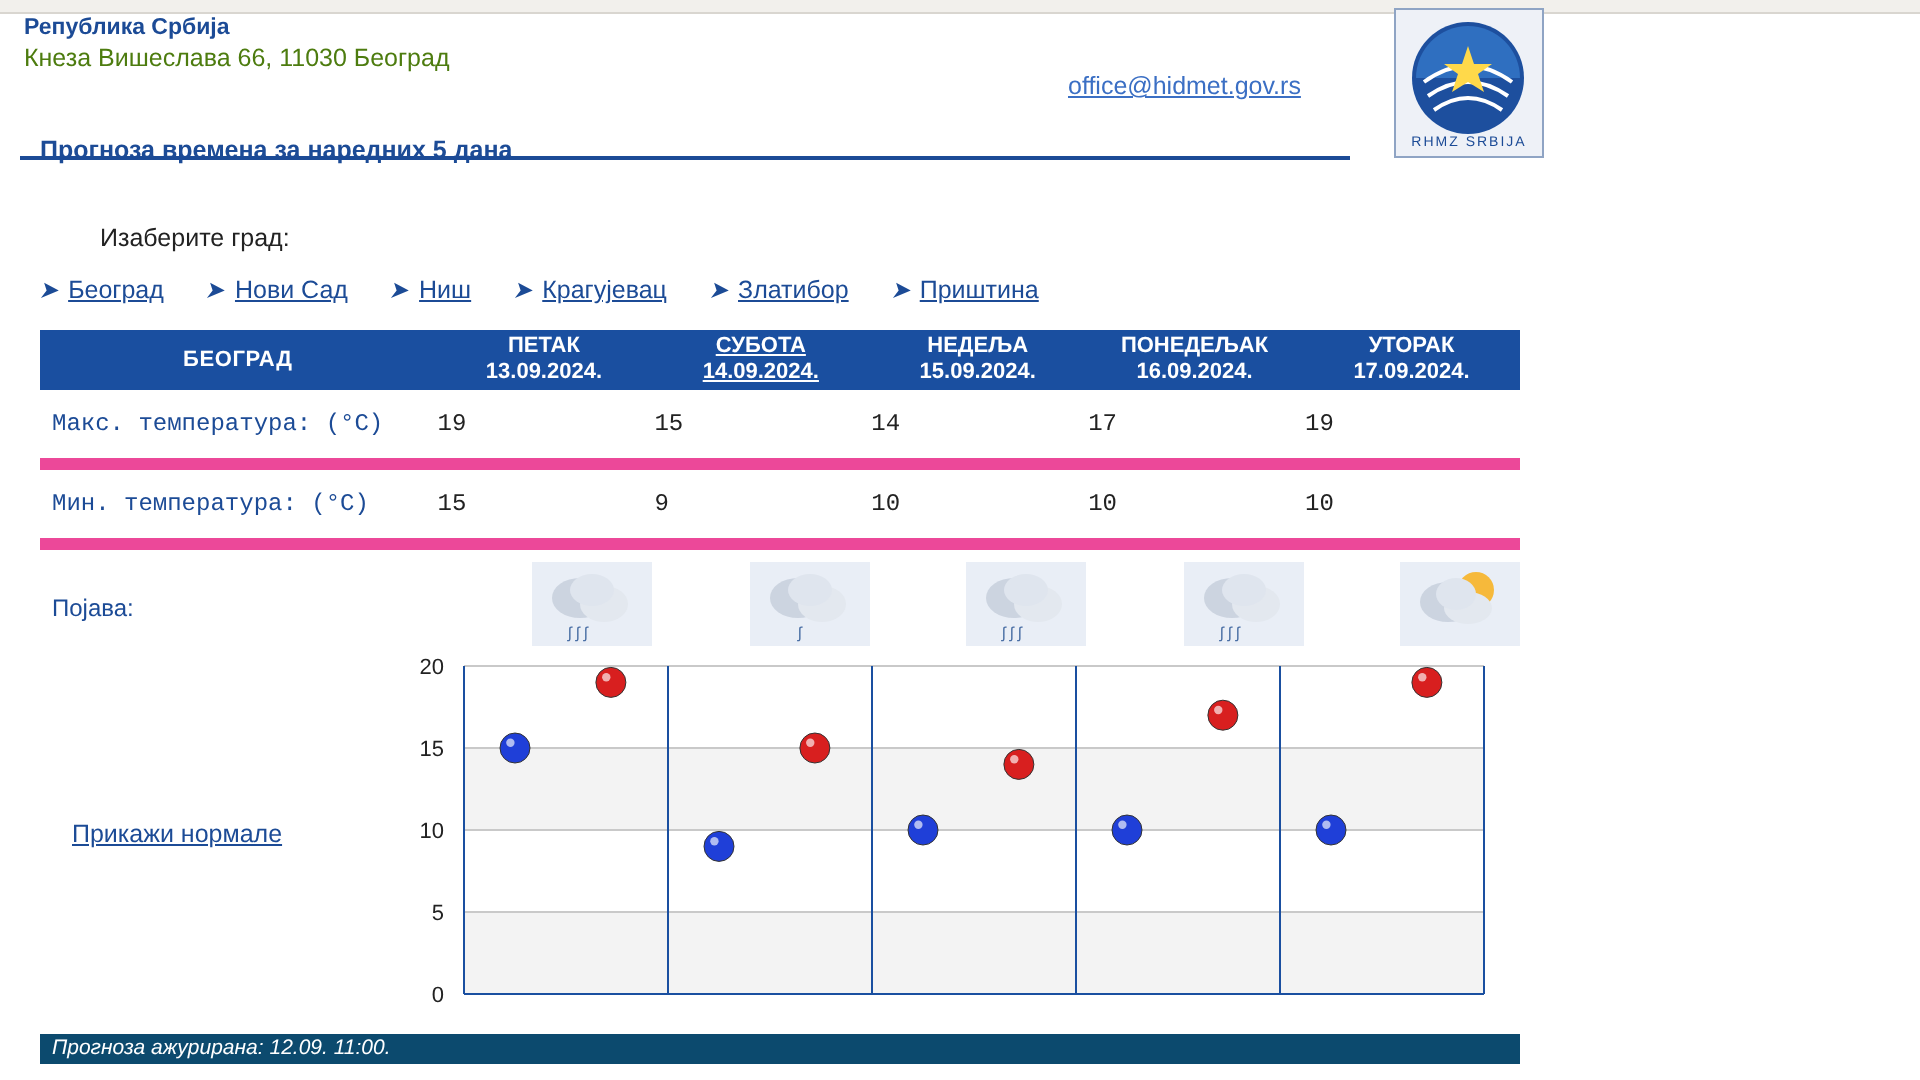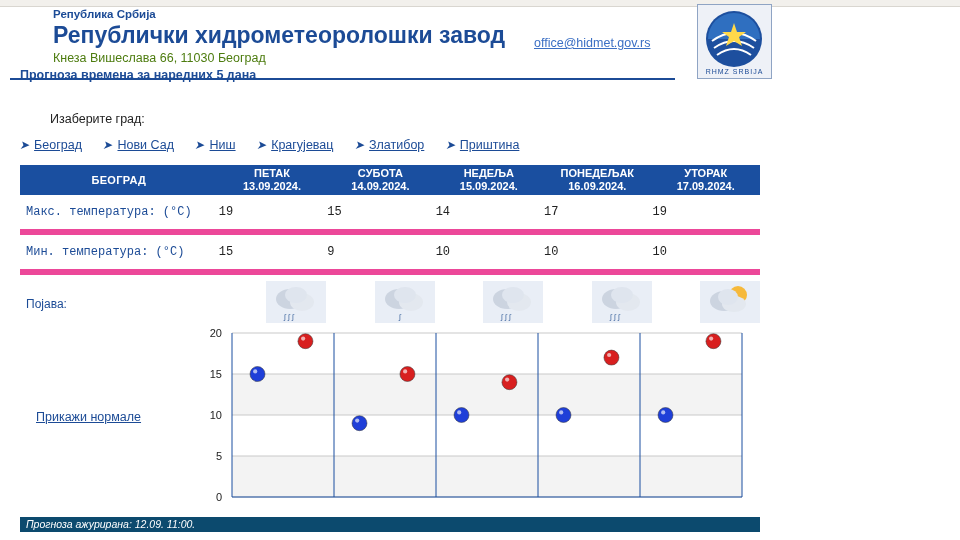--- a/index.html
+++ b/index.html
@@ -6,21 +6,21 @@
   body{
     width:960px;height:540px;
     background:#ffffff;
     font-family:"Liberation Sans", sans-serif;
     font-size:12px;
     color:#222;
     overflow:hidden;
     position:relative;
   }
   .topstrip{position:absolute;left:0;top:0;width:960px;height:6px;background:#f2f0ec;border-bottom:1px solid #d9d6d0;}
-  .header{position:absolute;left:10px;top:8px;width:700px;margin-left:41px;}
+  .header{position:absolute;left:10px;top:8px;width:700px;}
   .rs-line{color:#1c4b96;font-size:11.5px;font-weight:bold;margin:0 0 2px 2px;}
   .main-title{color:#1c4b96;font-size:23px;font-weight:bold;letter-spacing:0px;margin:0 0 2px 2px;}
   .addr{color:#4d7c0f;font-size:12.5px;margin:0 0 0 2px;}
   .email{position:absolute;left:534px;top:36px;color:#3b6fc4;font-size:12.5px;}
   .logo{
     position:absolute;left:697px;top:4px;width:75px;height:75px;
     background:#eef1f7;border:1px solid #8fa4c4;
     box-sizing:border-box;
   }
   .logo svg{display:block;}
@@ -47,21 +47,20 @@
   .footer{position:absolute;left:20px;top:517px;width:740px;height:15px;background:#0c4a6e;}
   .footer span{color:#fff;font-size:10.5px;font-style:italic;padding-left:6px;line-height:15px;display:block;}
 </style>
 </head>
 <body>
 
 <div class="topstrip"></div>
 
 <div class="header">
   <div class="rs-line">Република Србија</div>
-  <div class="main-title">Републички хидрометеоролошки завод</div>
   <div class="addr">Кнеза Вишеслава 66, 11030  Београд</div>
 </div>
 <a class="email" href="#">office@hidmet.gov.rs</a>
 
 <div class="logo">
   <svg width="73" height="73" viewBox="0 0 73 73">
     <circle cx="36" cy="34" r="28" fill="#1d4f9e"></circle>
     <path d="M10 34 a26 26 0 0 1 52 0 z" fill="#2f6fc0"></path>
     <path d="M14 36 q22 -16 44 0" stroke="#ffffff" stroke-width="2" fill="none"></path>
     <path d="M16 43 q20 -14 40 0" stroke="#ffffff" stroke-width="2" fill="none"></path>
@@ -82,21 +81,21 @@
   <span class="city"><span class="arrow">➤</span><span>Крагујевац</span></span>
   <span class="city"><span class="arrow">➤</span><span>Златибор</span></span>
   <span class="city"><span class="arrow">➤</span><span>Приштина</span></span>
 </div>
 
 <table class="fc">
   <tbody>
       <tr class="hdr">
     <td class="city-cell" style="width:170px;">БЕОГРАД</td>
     <td style="width:102px;"><span>ПЕТАК</span><br><span>13.09.2024.</span></td>
-    <td style="width:102px;"><span>СУБОТА</span><br><span>14.09.2024.</span></td>
+    <td style="width:102px;text-decoration:underline;"><span>СУБОТА</span><br><span>14.09.2024.</span></td>
     <td style="width:102px;"><span>НЕДЕЉА</span><br><span>15.09.2024.</span></td>
     <td style="width:102px;"><span>ПОНЕДЕЉАК</span><br><span>16.09.2024.</span></td>
     <td style="width:102px;"><span>УТОРАК</span><br><span>17.09.2024.</span></td>
   </tr>
   <tr class="sepline">
     <td class="rowlbl">Макс. температура: (°C)</td>
     <td class="val">19</td>
     <td class="val">15</td>
     <td class="val">14</td>
     <td class="val">17</td>

